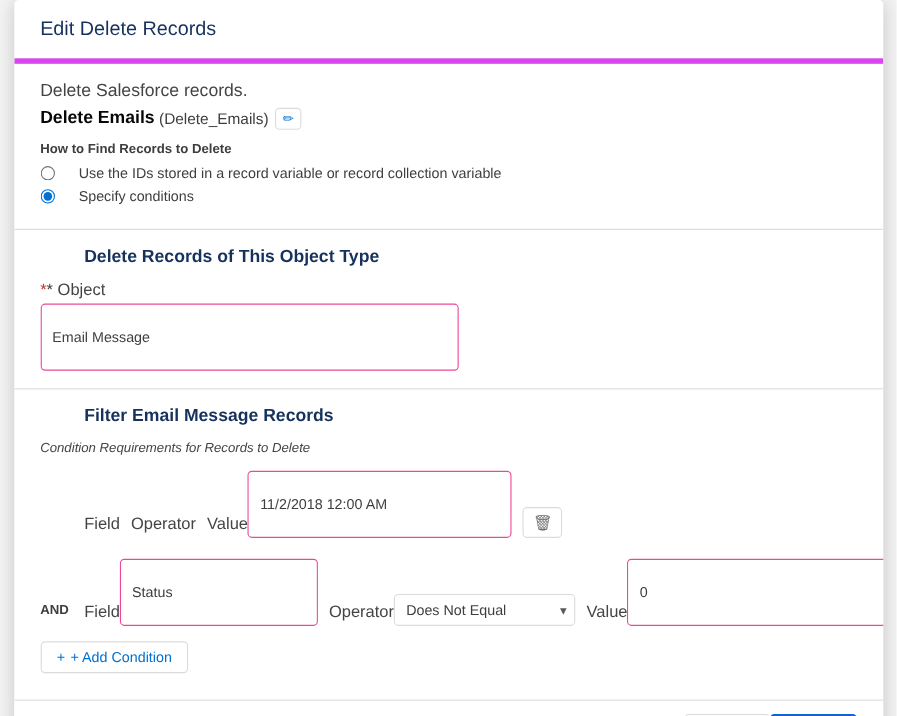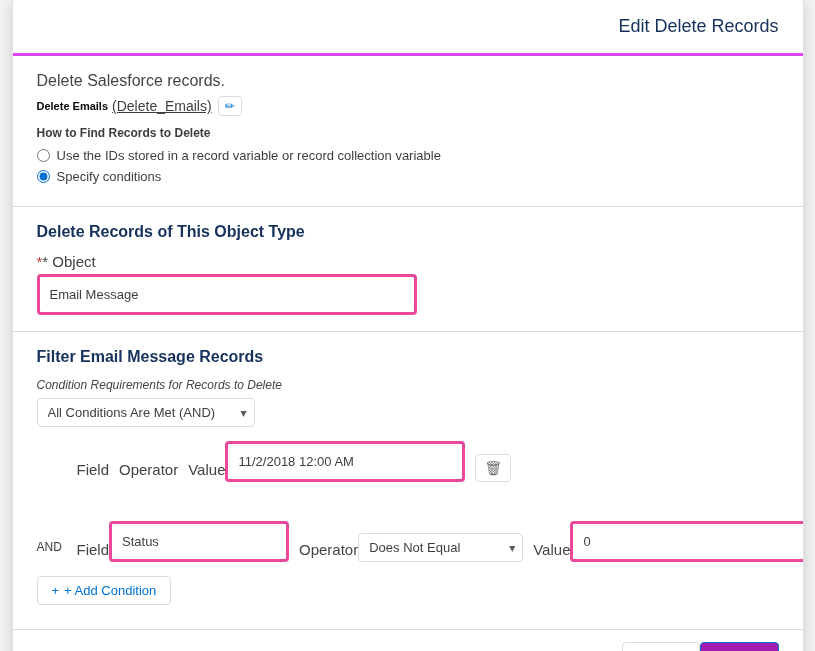--- a/index.html
+++ b/index.html
@@ -22,86 +22,87 @@
     }
     .modal {
       background: #fff;
       border-radius: 4px;
       box-shadow: 0 2px 16px rgba(0,0,0,0.18);
       width: 790px;
       overflow: hidden;
     }
     .modal-header {
       padding: 16px 24px;
-      border-bottom: 3px solid #d946ef;
-      text-align: right;
+      border-bottom: 5px solid #d946ef;
+      text-align: left;
     }
     .modal-header-title {
       font-size: 18px;
       font-weight: 400;
       color: #16325c;
     }
     .section {
       padding: 16px 24px;
       border-bottom: 1px solid #dddbda;
     }
     .section-sub {
       font-size: 16px;
       color: #444;
       margin-bottom: 6px;
     }
     .bold-label {
       font-weight: 700;
-      font-size: 11px;
+      font-size: 16px;
       color: #080707;
     }
     .inline-icon-btn {
       background: none;
       border: 1px solid #dddbda;
       border-radius: 4px;
       cursor: pointer;
       padding: 2px 6px;
       margin-left: 6px;
       color: #0070d2;
       font-size: 12px;
     }
     .radio-group {
       margin-top: 10px;
     }
     .radio-item {
       display: flex;
       align-items: center;
       margin-bottom: 6px;
-      gap: 7px;
+      gap: 22px;
       font-size: 13px;
       color: #3e3e3c;
     }
     .radio-item input[type="radio"] {
       accent-color: #0070d2;
     }
     .section-title {
       font-size: 16px;
       font-weight: 600;
       color: #16325c;
       margin-bottom: 12px;
+      margin-left: 40px;
     }
     .field-label {
       font-size: 15px;
       color: #444;
       margin-bottom: 4px;
     }
     .required-star {
       color: #c23934;
       margin-right: 2px;
     }
     .text-input {
       width: 100%;
-      border: 3px solid #ec4899;
-      border-radius: 4px;
-      padding: 10px 10px;
+      border: 1px solid #ec4899;
+      border-radius: 4px;
+      padding: 22px 10px;
       font-size: 13px;
       color: #3e3e3c;
       background: #fff;
       outline: none;
     }
     .object-input-wrap {
       max-width: 380px;
     }
     .filter-section {
       padding: 16px 24px 24px;
@@ -222,21 +223,21 @@
   <div class="modal">
 
     <div class="modal-header">
       <span class="modal-header-title">Edit Delete Records</span>
     </div>
 
     <div class="section">
       <div class="section-sub">Delete Salesforce records.</div>
       <div style="display:flex;align-items:center;">
         <span class="bold-label">Delete Emails</span>
-        <span style="font-size:14px;margin-left:4px;color:#3e3e3c;text-decoration:underline;">(Delete_Emails)</span>
+        <span style="font-size:14px;margin-left:4px;color:#3e3e3c;">(Delete_Emails)</span>
         <button class="inline-icon-btn">
           <span class="pencil-icon">✏</span>
         </button>
       </div>
 
       <div class="radio-group">
         <div style="font-size:12px;font-weight:600;color:#3e3e3c;margin-bottom:8px;">How to Find Records to Delete</div>
         <div class="radio-item">
           <input type="radio" name="find_method" style="">
           <span>Use the IDs stored in a record variable or record collection variable</span>
@@ -254,27 +255,20 @@
         <div class="field-label">
           <span class="required-star">*</span><span style="margin-left:-2px;">* Object</span>
         </div>
         <input type="text" class="text-input" value="Email Message" style="">
       </div>
     </div>
 
     <div class="filter-section">
       <div class="section-title">Filter Email Message Records</div>
       <div class="condition-req-label">Condition Requirements for Records to Delete</div>
-      <div class="select-wrap">
-        <select>
-          <option>All Conditions Are Met (AND)</option>
-          <option>Any Condition Is Met (OR)</option>
-          <option>Custom Condition Logic Is Met</option>
-        </select>
-      </div>
 
       
       <div class="condition-row">
         <div class="condition-label-and">&nbsp;</div>
         <div class="condition-field">
           <div class="field-label">Field</div>
         </div>
         <div class="condition-field">
           <div class="field-label">Operator</div>
         </div>
@@ -282,21 +276,21 @@
           <div class="field-label">Value</div>
           <input type="text" class="text-input condition-value-input" value="11/2/2018 12:00 AM" style="">
         </div>
         <button class="delete-btn">
           <span>🗑</span>
         </button>
       </div>
 
       
       <div class="condition-row">
-        <div class="condition-label-and" style="font-size:12px;font-weight:400;color:#3e3e3c;padding-bottom:8px;margin-top:44px;">AND</div>
+        <div class="condition-label-and" style="font-size:12px;font-weight:700;color:#3e3e3c;padding-bottom:8px;margin-top:44px;">AND</div>
         <div class="condition-field">
           <div class="field-label">Field</div>
           <input type="text" class="text-input condition-field-input" value="Status" style="">
         </div>
         <div class="condition-field">
           <div class="field-label">Operator</div>
           <div class="select-wrap">
             <select style="width:165px;">
               <option>Equals</option>
               <option selected="">Does Not Equal</option>

